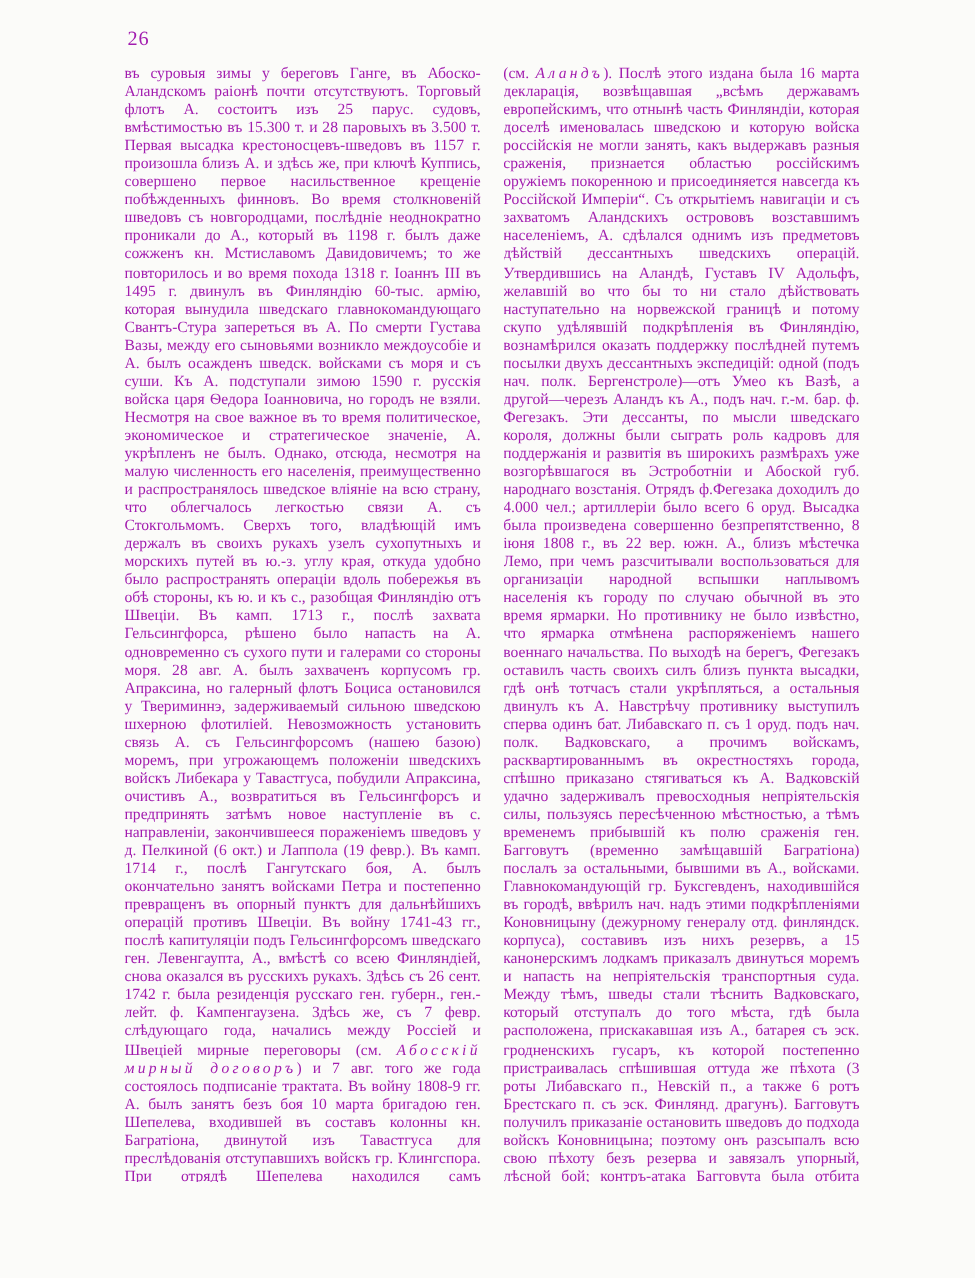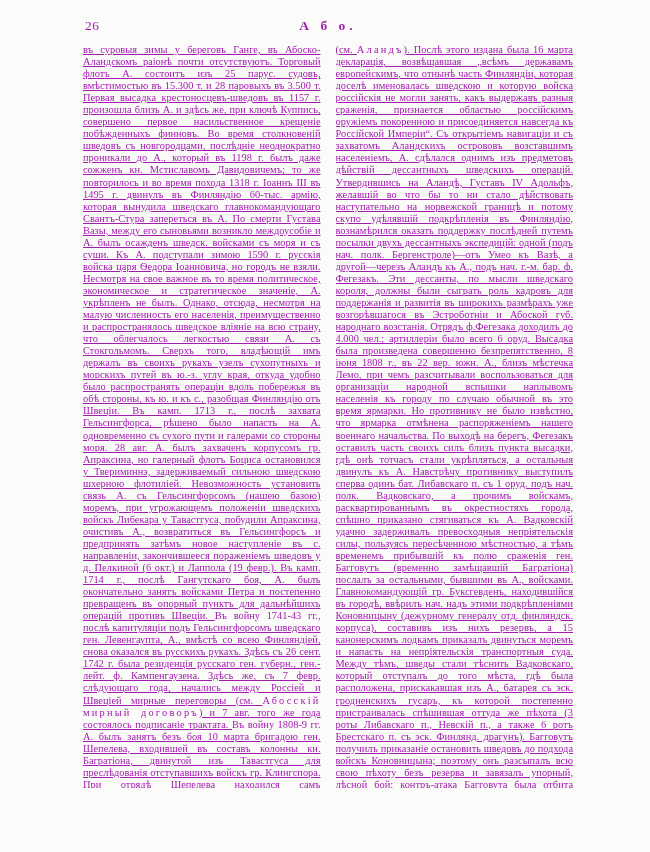--- a/index.html
+++ b/index.html
@@ -53,29 +53,28 @@
   .col {
     width: 237.5px;
     height: 744px;
     overflow: hidden;
     font-size: 10.4px;
     line-height: 12.05px;
     text-align: justify;
     text-justify: inter-word;
     word-spacing: 0.2px;
   }
-  .seg-normal  { font-style: normal; text-decoration: underline; }
+  .seg-normal  { font-style: normal; }
   .seg-italic  { }
-  .seg-spaced  { letter-spacing: 2.2px; }
+  .seg-spaced  { letter-spacing: 2.2px; font-style: italic; }
 </style>
 </head>
 <body>
 
 <div class="page">
   <div class="page-head">
     <span class="page-number">26</span>
-    <span class="page-title">А б о.</span>
   </div>
   <div class="columns">
     <div class="col"><span class="seg-normal">въ суровыя зимы у береговъ Ганге, въ Абоско-Аландскомъ раіонѣ почти отсутствуютъ. Торговый флотъ А. состоитъ изъ 25 парус. судовъ, вмѣстимостью въ 15.300 т. и 28 паровыхъ въ 3.500 т. Первая высадка крестоносцевъ-шведовъ въ 1157 г. произошла близъ А. и здѣсь же, при ключѣ Куппись, совершено первое насильственное крещеніе побѣжденныхъ финновъ. Во время столкновеній шведовъ съ новгородцами, послѣдніе неоднократно проникали до А., который въ 1198 г. былъ даже сожженъ кн. Мстиславомъ Давидовичемъ; то же повторилось и во время похода 1318 г. Іоаннъ III въ 1495 г. двинулъ въ Финляндію 60-тыс. армію, которая вынудила шведскаго главнокомандующаго Свантъ-Стура запереться въ А. По смерти Густава Вазы, между его сыновьями возникло междоусобіе и А. былъ осажденъ шведск. войсками съ моря и съ суши. Къ А. подступали зимою 1590 г. русскія войска царя Ѳедора Іоанновича, но городъ не взяли. Несмотря на свое важное въ то время политическое, экономическое и стратегическое значеніе, А. укрѣпленъ не былъ. Однако, отсюда, несмотря на малую численность его населенія, преимущественно и распространялось шведское вліяніе на всю страну, что облегчалось легкостью связи А. съ Стокгольмомъ. Сверхъ того, владѣющій имъ держалъ въ своихъ рукахъ узелъ сухопутныхъ и морскихъ путей въ ю.-з. углу края, откуда удобно было распространять операціи вдоль побережья въ обѣ стороны, къ ю. и къ с., разобщая Финляндію отъ Швеціи. Въ камп. 1713 г., послѣ захвата Гельсингфорса, рѣшено было напасть на А. одновременно съ сухого пути и галерами со стороны моря. 28 авг. А. былъ захваченъ корпусомъ гр. Апраксина, но галерный флотъ Боциса остановился у Твериминнэ, задерживаемый сильною шведскою шхерною флотиліей. Невозможность установить связь А. съ Гельсингфорсомъ (нашею базою) моремъ, при угрожающемъ положеніи шведскихъ войскъ Либекара у Тавастгуса, побудили Апраксина, очистивъ А., возвратиться въ Гельсингфорсъ и предпринять затѣмъ новое наступленіе въ с. направленіи, закончившееся пораженіемъ шведовъ у д. Пелкиной (6 окт.) и Лаппола (19 февр.). Въ камп. 1714 г., послѣ Гангутскаго боя, А. былъ окончательно занятъ войсками Петра и постепенно превращенъ въ опорный пунктъ для дальнѣйшихъ операцій противъ Швеціи. </span><span class="seg-italic">Въ войну 1741-43 гг.,</span><span class="seg-normal"> послѣ капитуляціи подъ Гельсингфорсомъ шведскаго ген. Левенгаупта, А., вмѣстѣ со всею Финляндіей, снова оказался въ русскихъ рукахъ. Здѣсь съ 26 сент. 1742 г. была резиденція русскаго ген. губерн., ген.-лейт. ф. Кампенгаузена. Здѣсь же, съ 7 февр. слѣдующаго года, начались между Россіей и Швеціей мирные переговоры (см. </span><span class="seg-spaced">Абосскій мирный договоръ</span><span class="seg-normal">) и 7 авг. того же года состоялось подписаніе трактата. </span><span class="seg-italic">Въ войну 1808-9 гг.</span><span class="seg-normal"> А. былъ занятъ безъ боя 10 марта бригадою ген. Шепелева, входившей въ составъ колонны кн. Багратіона, двинутой изъ Тавастгуса для преслѣдованія отступавшихъ войскъ гр. Клингспора. При отрядѣ Шепелева находился самъ главнокомандующій гр. Буксгевденъ, который и совершилъ въ этотъ день торжественный въѣздъ въ А. Небольшія шведскія команды, бывшія въ городѣ, заблаговременно удалились на Аландскіе острова, куда за ними слѣдомъ посланъ былъ по льду небольшой отрядъ Вунича</span></div>
     <div class="col"><span class="seg-normal">(см. </span><span class="seg-spaced">Аландъ</span><span class="seg-normal">). Послѣ этого издана была 16 марта декларація, возвѣщавшая „всѣмъ державамъ европейскимъ, что отнынѣ часть Финляндіи, которая доселѣ именовалась шведскою и которую войска россійскія не могли занять, какъ выдержавъ разныя сраженія, признается областью россійскимъ оружіемъ покоренною и присоединяется навсегда къ Россійской Имперіи“. Съ открытіемъ навигаціи и съ захватомъ Аландскихъ острововъ возставшимъ населеніемъ, А. сдѣлался однимъ изъ предметовъ дѣйствій дессантныхъ шведскихъ операцій. Утвердившись на Аландѣ, Густавъ IV Адольфъ, желавшій во что бы то ни стало дѣйствовать наступательно на норвежской границѣ и потому скупо удѣлявшій подкрѣпленія въ Финляндію, вознамѣрился оказать поддержку послѣдней путемъ посылки двухъ дессантныхъ экспедицій: одной (подъ нач. полк. Бергенстроле)—отъ Умео къ Вазѣ, а другой—черезъ Аландъ къ А., подъ нач. г.-м. бар. ф. Фегезакъ. Эти дессанты, по мысли шведскаго короля, должны были сыграть роль кадровъ для поддержанія и развитія въ широкихъ размѣрахъ уже возгорѣвшагося въ Эстроботніи и Абоской губ. народнаго возстанія. Отрядъ ф.Фегезака доходилъ до 4.000 чел.; артиллеріи было всего 6 оруд. Высадка была произведена совершенно безпрепятственно, 8 іюня 1808 г., въ 22 вер. южн. А., близъ мѣстечка Лемо, при чемъ разсчитывали воспользоваться для организаціи народной вспышки наплывомъ населенія къ городу по случаю обычной въ это время ярмарки. Но противнику не было извѣстно, что ярмарка отмѣнена распоряженіемъ нашего военнаго начальства. По выходѣ на берегъ, Фегезакъ оставилъ часть своихъ силъ близъ пункта высадки, гдѣ онѣ тотчасъ стали укрѣпляться, а остальныя двинулъ къ А. Навстрѣчу противнику выступилъ сперва одинъ бат. Либавскаго п. съ 1 оруд. подъ нач. полк. Вадковскаго, а прочимъ войскамъ, расквартированнымъ въ окрестностяхъ города, спѣшно приказано стягиваться къ А. Вадковскій удачно задерживалъ превосходныя непріятельскія силы, пользуясь пересѣченною мѣстностью, а тѣмъ временемъ прибывшій къ полю сраженія ген. Багговутъ (временно замѣщавшій Багратіона) послалъ за остальными, бывшими въ А., войсками. Главнокомандующій гр. Буксгевденъ, находившійся въ городѣ, ввѣрилъ нач. надъ этими подкрѣпленіями Коновницыну (дежурному генералу отд. финляндск. корпуса), составивъ изъ нихъ резервъ, а 15 канонерскимъ лодкамъ приказалъ двинуться моремъ и напасть на непріятельскія транспортныя суда. Между тѣмъ, шведы стали тѣснить Вадковскаго, который отступалъ до того мѣста, гдѣ была расположена, прискакавшая изъ А., батарея съ эск. гродненскихъ гусаръ, къ которой постепенно пристраивалась спѣшившая оттуда же пѣхота (3 роты Либавскаго п., Невскій п., а также 6 ротъ Брестскаго п. съ эск. Финлянд. драгунъ). Багговутъ получилъ приказаніе остановить шведовъ до подхода войскъ Коновницына; поэтому онъ разсыпалъ всю свою пѣхоту безъ резерва и завязалъ упорный, лѣсной бой; контръ-атака Багговута была отбита шведами, но онъ удержался до прибытія Коновницына. Шедшіе въ головѣ 2 б. Невскаго и Перновскаго пп. ударили въ штыки, часть остальной пѣхоты усилила стрѣлковъ Багговута, а артиллерія заняла мызу, опорный</span></div>
   </div>
 </div>
 
 </body></html>

